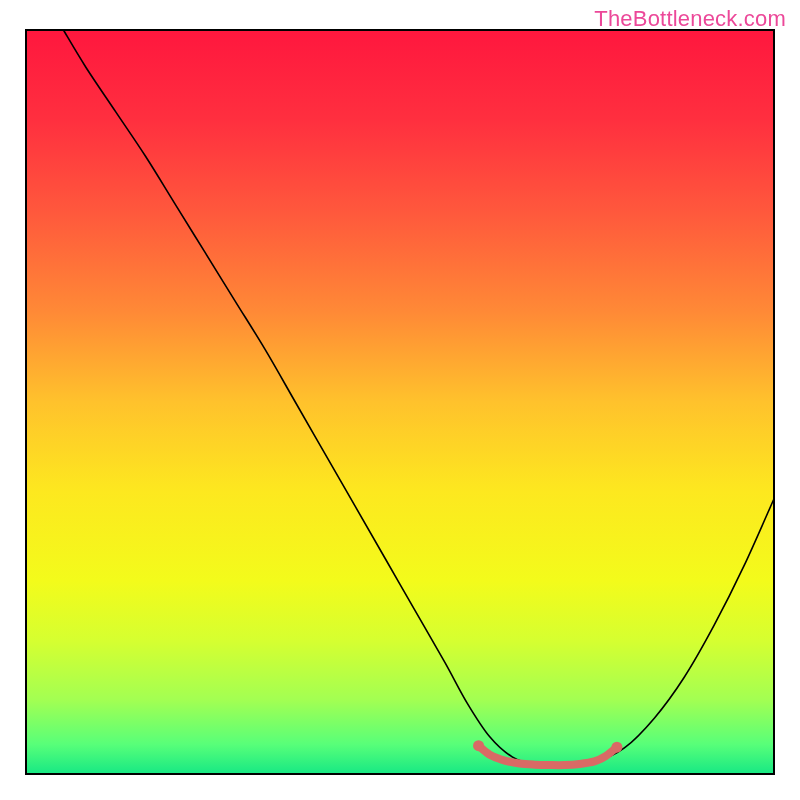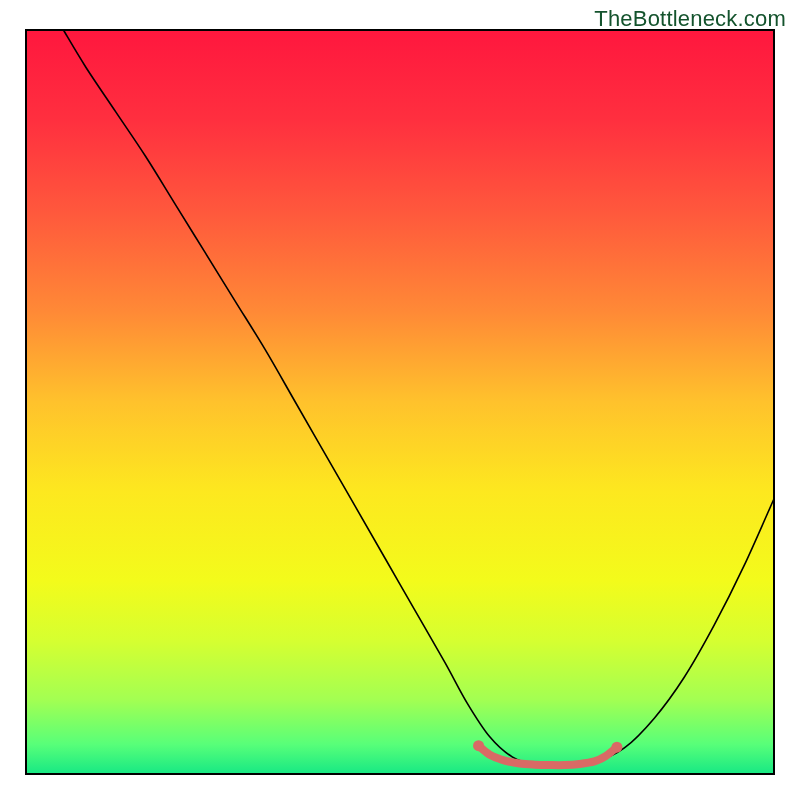--- a/index.html
+++ b/index.html
@@ -10,21 +10,21 @@
   }
   .chart-container {
     position: relative;
     width: 800px;
     height: 800px;
   }
   .watermark {
     position: absolute;
     top: 6px;
     right: 14px;
-    color: #14532d;
+    color: #ec4899;
     font-size: 22px;
     font-weight: 500;
     letter-spacing: 0.2px;
     z-index: 10;
   }
   svg {
     display: block;
   }
 </style>
 </head>

